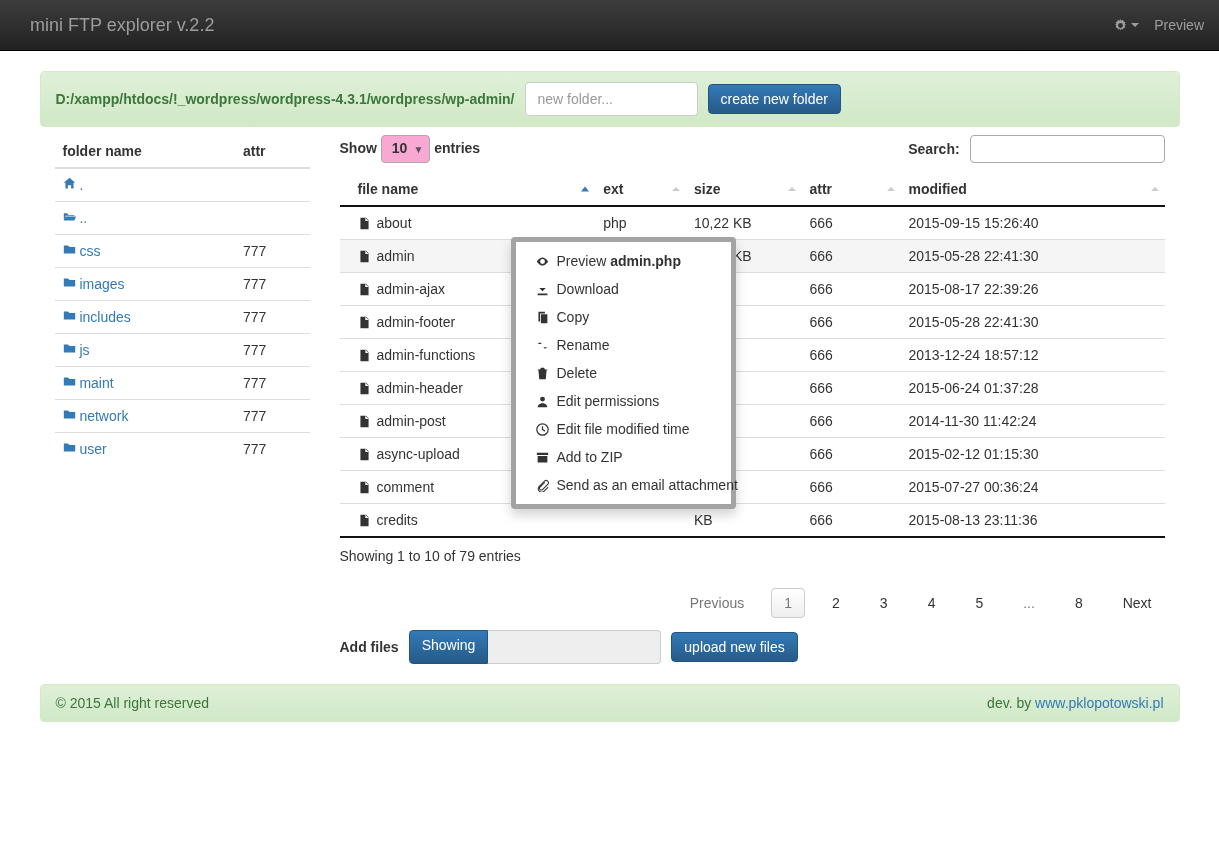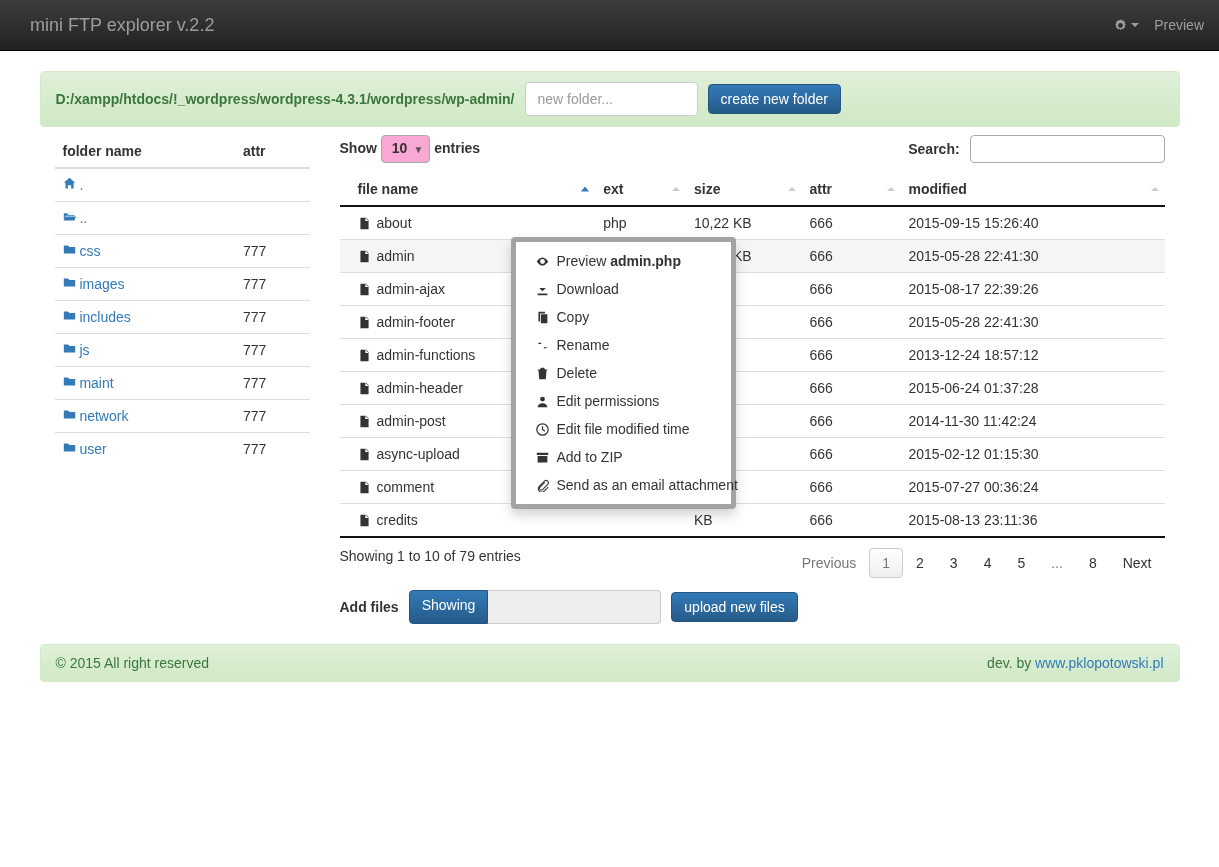--- a/index.html
+++ b/index.html
@@ -42,21 +42,21 @@
 .file-table thead th.sortable::after { content: ""; position: absolute; right: 6px; top: 50%; transform: translateY(-50%); width: 0; height: 0; border-left: 4px solid transparent; border-right: 4px solid transparent; border-bottom: 4px solid #ccc; box-shadow: 0 7px 0 -3px #ccc; }
 .file-table thead th.sortable.asc::after { border-bottom: 5px solid #337ab7; box-shadow: none; }
 .file-table thead th:first-child { padding-left: 18px; }
 .file-table tbody td { border-top: 1px solid #ddd; padding: 8px; }
 .file-table tbody tr.hover td { background: #f5f5f5; }
 .file-table tbody tr:last-child td { border-bottom: 2px solid #111; }
 .file-table tbody td:first-child { padding-left: 18px; }
 .file-table .fname-cell svg { vertical-align: -2px; margin-right: 6px; }
 
 .dt-bottom { display: flex; justify-content: space-between; margin-top: 10px; }
-.pagination { display: flex; list-style: none; gap: 0; }
+.pagination { display: flex; list-style: none; gap: 14px; margin-top: 40px; }
 .pagination li { }
 .pagination a { display: block; padding: 6px 12px; color: #333; border: 1px solid transparent; border-radius: 4px; }
 .pagination a.disabled { color: #777; }
 .pagination a.active { background: linear-gradient(#fff,#eee); border: 1px solid #ccc; color: #777; }
 
 .addfiles { margin-top: 12px; display: flex; align-items: center; gap: 10px; }
 .addfiles-label { font-weight: bold; }
 .browse-wrap { display: flex; }
 .browse-btn { background: linear-gradient(#337ab7,#265a88); color:#fff; border:1px solid #245580; padding: 6px 12px; border-radius: 4px 0 0 4px; }
 .browse-input { width: 173px; height: 34px; border:1px solid #ccc; border-left:none; border-radius: 0 4px 4px 0; background:#eee; }

